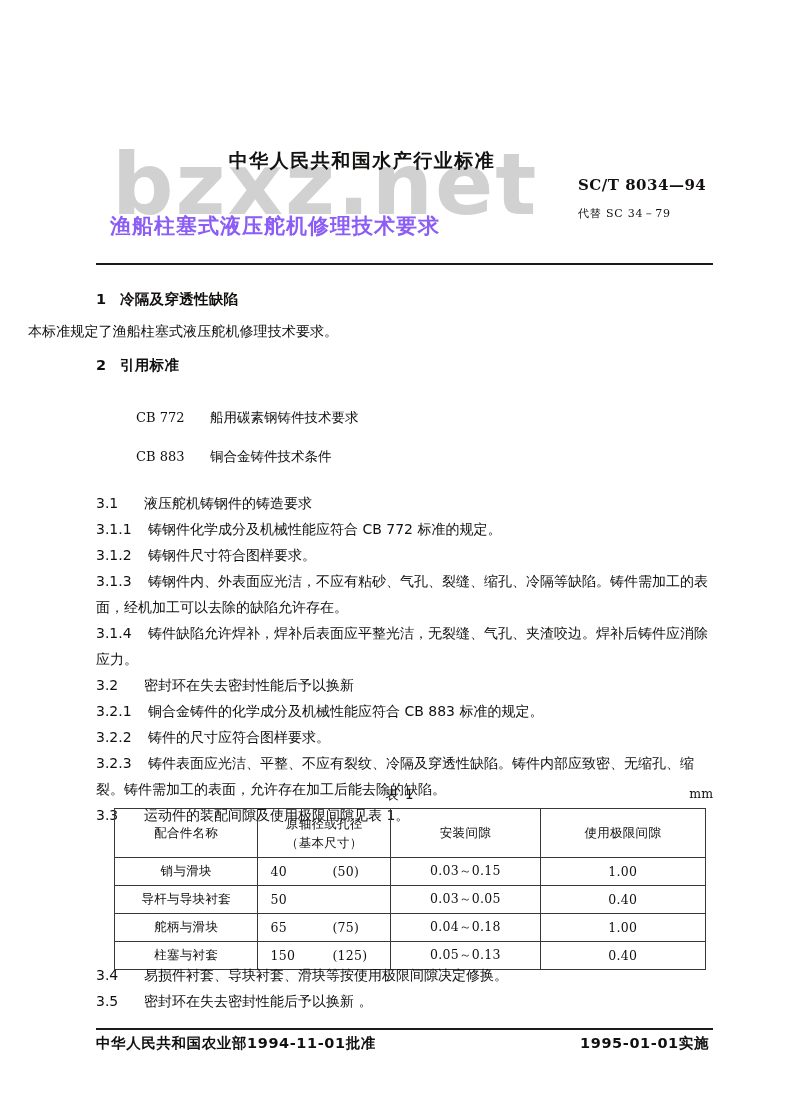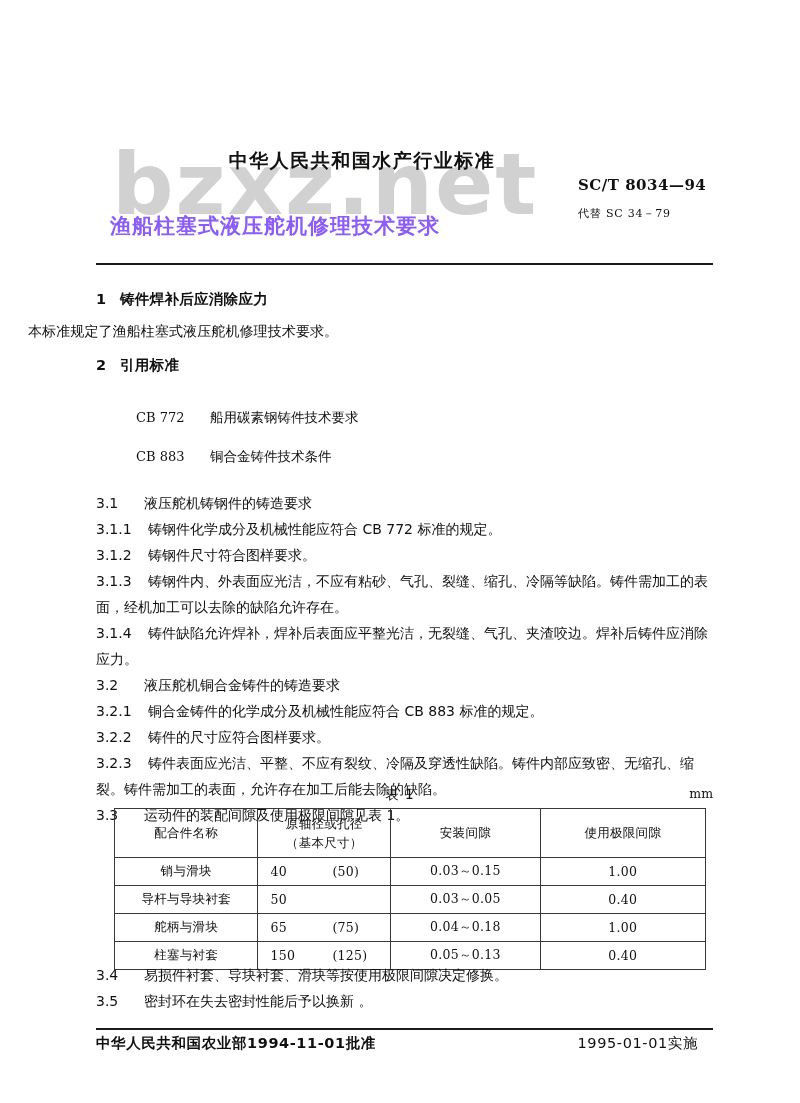--- a/index.html
+++ b/index.html
@@ -230,24 +230,24 @@
     position: absolute;
     left: 96px;
     top: 1034px;
     font-size: 14.5px;
     font-weight: bold;
     letter-spacing: 0.6px;
     z-index: 3;
   }
   .footer-right {
     position: absolute;
-    right: 102px;
+    right: 91px;
     top: 1034px;
     font-size: 14.5px;
-    font-weight: normal;
+    font-weight: bold;
     letter-spacing: 0.6px;
     z-index: 3;
   }
   .page-num {
     position: absolute;
     left: 127px;
     top: 1078px;
     font-family: "DejaVu Serif", "Liberation Serif", serif;
     font-size: 11px;
     color: #5a5856;
@@ -266,21 +266,21 @@
     <div class="std-org">中华人民共和国水产行业标准</div>
     <div class="std-title">渔船柱塞式液压舵机修理技术要求</div>
     <div class="std-code">SC/T  8034—94</div>
     <div class="std-replaces">代替 SC 34－79</div>
   </div>
   <div class="rule-top"></div>
 
   <div class="body-area">
 
     <div class="sec-head">
-      <span class="num">1</span><span>铸件焊补后应消除应力</span>
+      <span class="num">1</span><span>冷隔及穿透性缺陷</span>
     </div>
     <p class="para indent">本标准规定了渔船柱塞式液压舵机修理技术要求。</p>
 
     <div class="gap-m"></div>
     <div class="sec-head">
       <span class="num">2</span><span>引用标准</span>
     </div>
     <div class="gap-s"></div>
     <p class="ref-line">
       <span class="code">CB 772</span><span>船用碳素钢铸件技术要求</span>
@@ -289,21 +289,21 @@
       <span class="code">CB 883</span><span>铜合金铸件技术条件</span>
     </p>
 
     <div class="gap-s"></div>
 
     <p class="clause"><span class="cnum">3.1</span><span>液压舵机铸钢件的铸造要求</span></p>
     <p class="clause"><span class="cnum wide">3.1.1</span><span>铸钢件化学成分及机械性能应符合 CB 772 标准的规定。</span></p>
     <p class="clause"><span class="cnum wide">3.1.2</span><span>铸钢件尺寸符合图样要求。</span></p>
     <p class="clause"><span class="cnum wide">3.1.3</span><span>铸钢件内、外表面应光洁，不应有粘砂、气孔、裂缝、缩孔、冷隔等缺陷。铸件需加工的表面，经机加工可以去除的缺陷允许存在。</span></p>
     <p class="clause"><span class="cnum wide">3.1.4</span><span>铸件缺陷允许焊补，焊补后表面应平整光洁，无裂缝、气孔、夹渣咬边。焊补后铸件应消除应力。</span></p>
-    <p class="clause"><span class="cnum">3.2</span><span>液压舵机铜合金铸件的铸造要求</span></p>
+    <p class="clause"><span class="cnum">3.2</span><span>密封环在失去密封性能后予以换新</span></p>
     <p class="clause"><span class="cnum wide">3.2.1</span><span>铜合金铸件的化学成分及机械性能应符合 CB 883 标准的规定。</span></p>
     <p class="clause"><span class="cnum wide">3.2.2</span><span>铸件的尺寸应符合图样要求。</span></p>
     <p class="clause"><span class="cnum wide">3.2.3</span><span>铸件表面应光洁、平整、不应有裂纹、冷隔及穿透性缺陷。铸件内部应致密、无缩孔、缩裂。铸件需加工的表面，允许存在加工后能去除的缺陷。</span></p>
     <p class="clause"><span class="cnum">3.3</span><span>运动件的装配间隙及使用极限间隙见表 1。</span></p>
   </div>
 
   <div class="table-wrap">
     <div class="table-caption">表 1</div>
     <div class="table-unit">mm</div>
 

